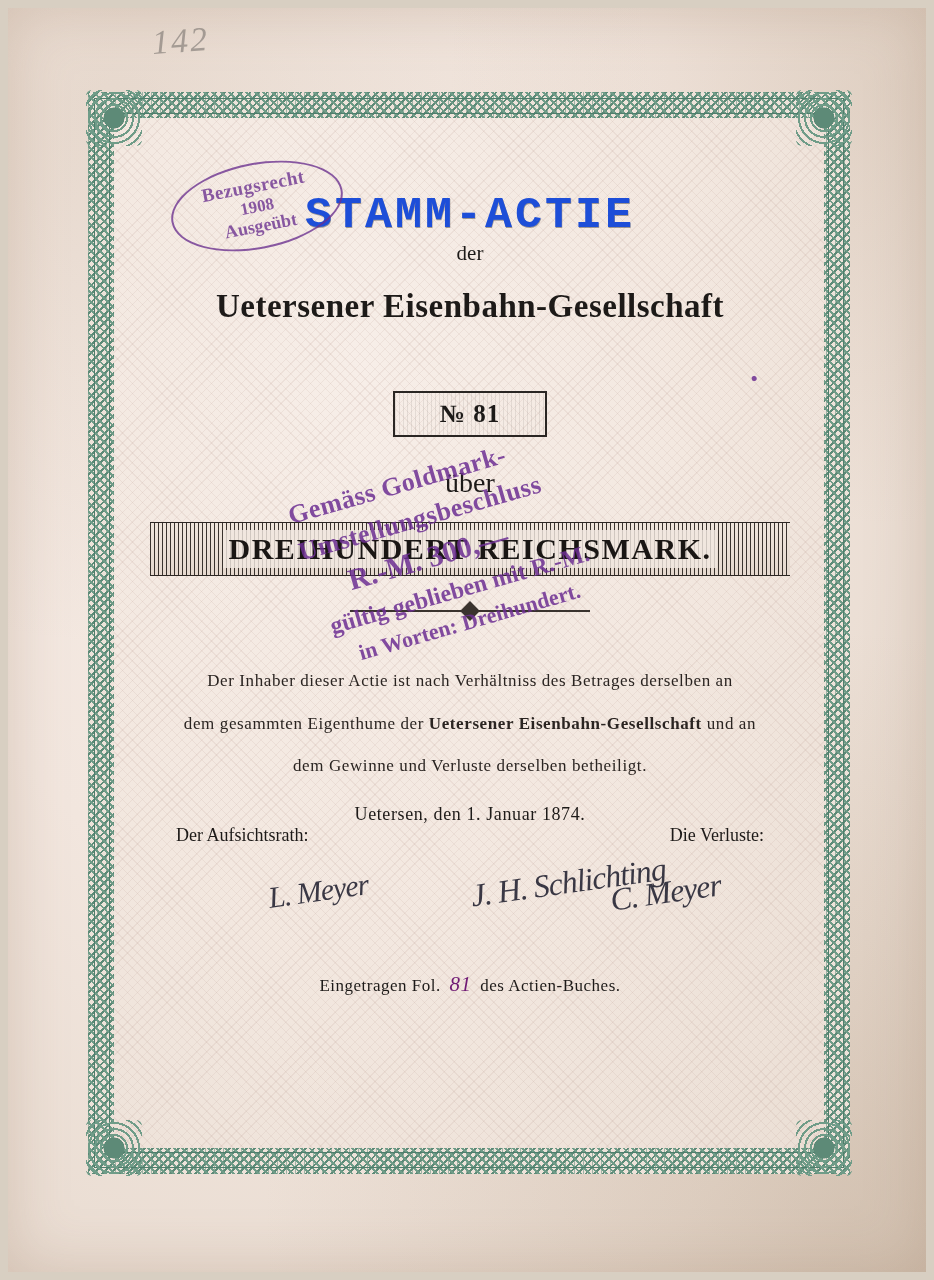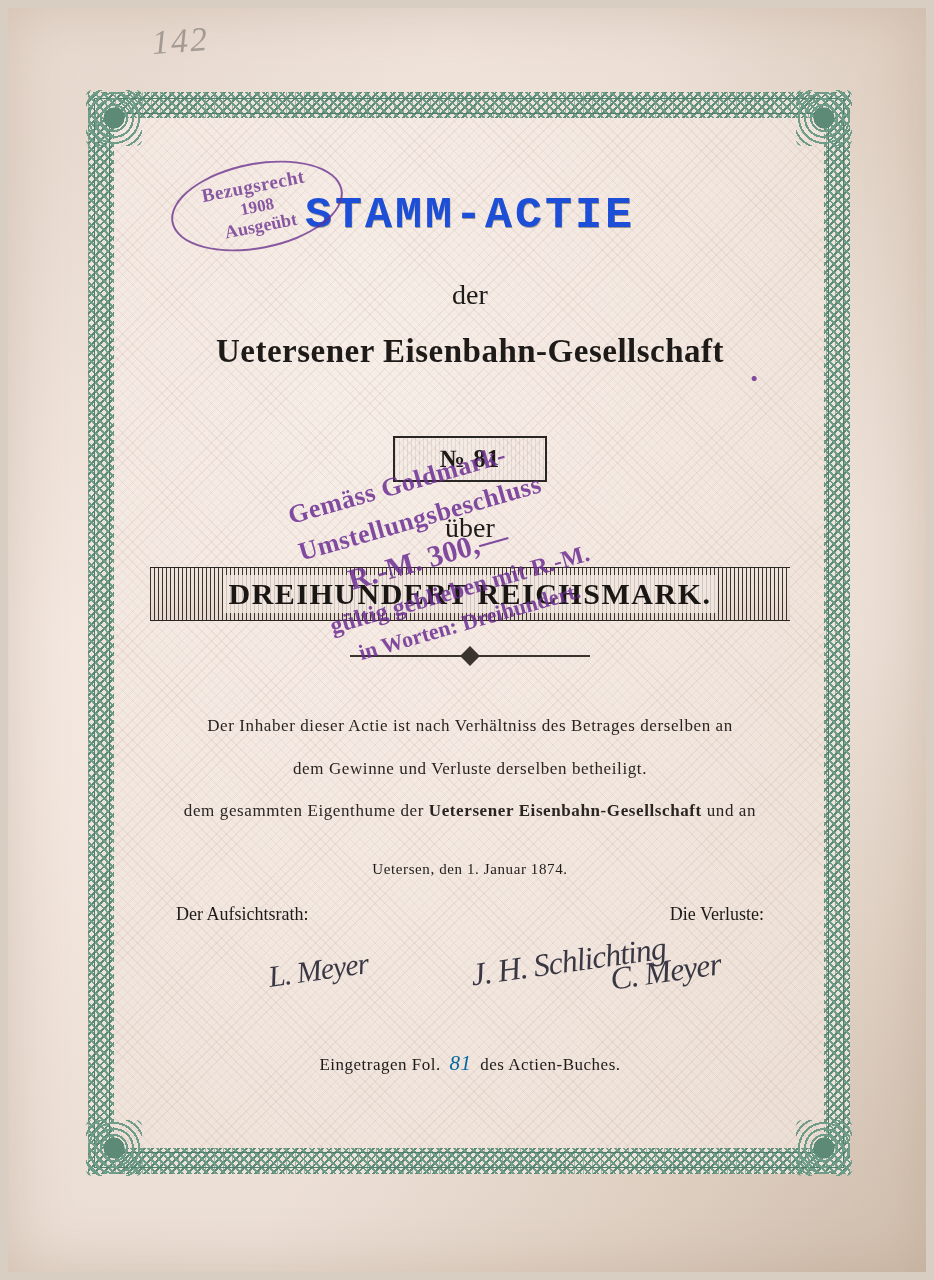--- a/index.html
+++ b/index.html
@@ -115,22 +115,21 @@
   .title {
     font-family: Liberation Mono, monospace;
     font-size: 45px;
     letter-spacing: 3px;
     font-weight: bold;
     color: #1d4ed8;
     margin: 40px 0 0 0;
     text-shadow: 0.5px 0.5px 0 rgba(0,0,0,0.35);
   }
   .der {
-    font-size: 28px;
-    margin-top: 38px;
+    font-size: 21px;
     font-family: "Liberation Serif", serif;
   }
   .company {
     font-size: 33px;
     margin-top: 22px;
     font-weight: bold;
     letter-spacing: 0.5px;
   }
   .nr-box {
     margin: 66px auto 0 auto;
@@ -202,31 +201,30 @@
     font-family: Liberation Serif, serif;
     font-size: 17px;
     line-height: 2.5;
     color: #2a2421;
     letter-spacing: 0.6px;
   }
   .body-text .bold {
     font-weight: bold;
   }
   .place-date {
-    margin-top: 28px;
-    font-size: 15px;
+    margin-top: 16px;
+    font-size: 18px;
     letter-spacing: 0.6px;
   }
   .company-sign {
     margin-top: 48px;
     font-size: 23px;
     font-weight: bold;
   }
   .sign-row {
-    margin-top: 26px;
     display: flex;
     justify-content: space-between;
     padding: 0 36px;
     font-size: 18px;
   }
   .sig-area {
     position: relative;
     height: 120px;
   }
   .sig {
@@ -242,21 +240,21 @@
   .sig2 { left: 330px; top: 18px; font-size: 32px; }
   .sig3 { left: 470px; top: 28px; font-size: 32px; }
   .registered {
     margin-top: 6px;
     font-size: 17px;
     letter-spacing: 0.5px;
   }
   .registered .hand {
     font-style: italic;
     font-size: 21px;
-    color: #0369a1;
+    color: #701a75;
     padding: 0 4px;
   }
   .printer {
     position: absolute;
     left: 0;
     right: 0;
     bottom: -78px;
     text-align: center;
     font-size: 8px;
     color: #4a433e;
@@ -364,26 +362,26 @@
     <div class="ueber">über</div>
 
     <div class="amount-bar">
       <span class="amount-text">DREIHUNDERT  REICHSMARK.</span>
     </div>
 
     <div class="divider"></div>
 
     <div class="body-text">
       <div>Der Inhaber dieser Actie ist nach Verhältniss des Betrages derselben an</div>
-      <div>dem Gewinne und Verluste derselben betheiligt.</div>
       <div>
         <span>dem gesammten Eigenthume der</span>
         <span class="bold">Uetersener  Eisenbahn-Gesellschaft</span>
         <span>und an</span>
       </div>
+      <div>dem Gewinne und Verluste derselben betheiligt.</div>
     </div>
 
     <div class="place-date">Uetersen, den 1. Januar 1874.</div>
 
 
     <div class="sign-row">
       <span>Der Aufsichtsrath:</span>
       <span>Die Verluste:</span>
     </div>
 

